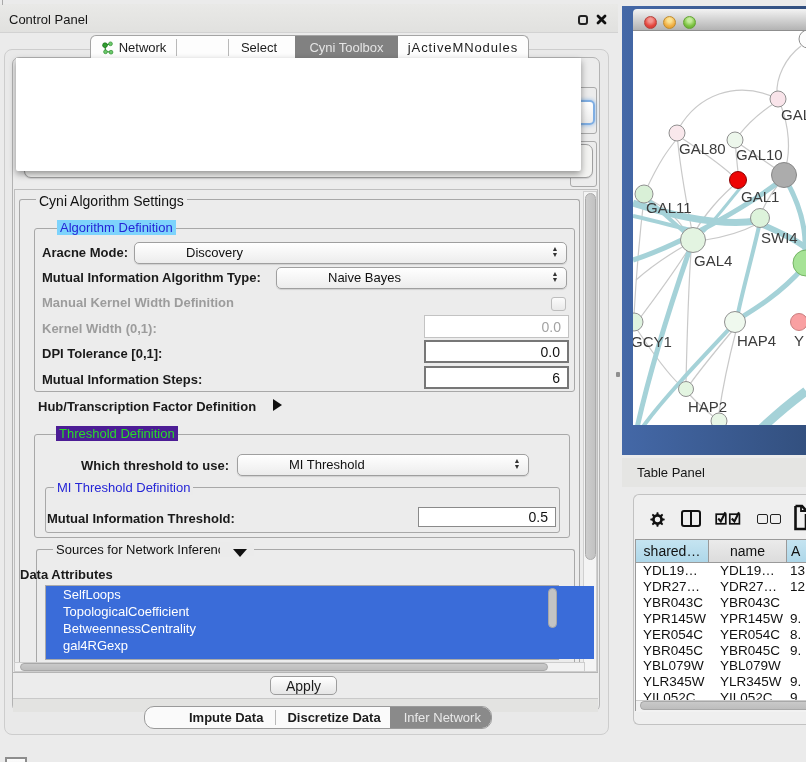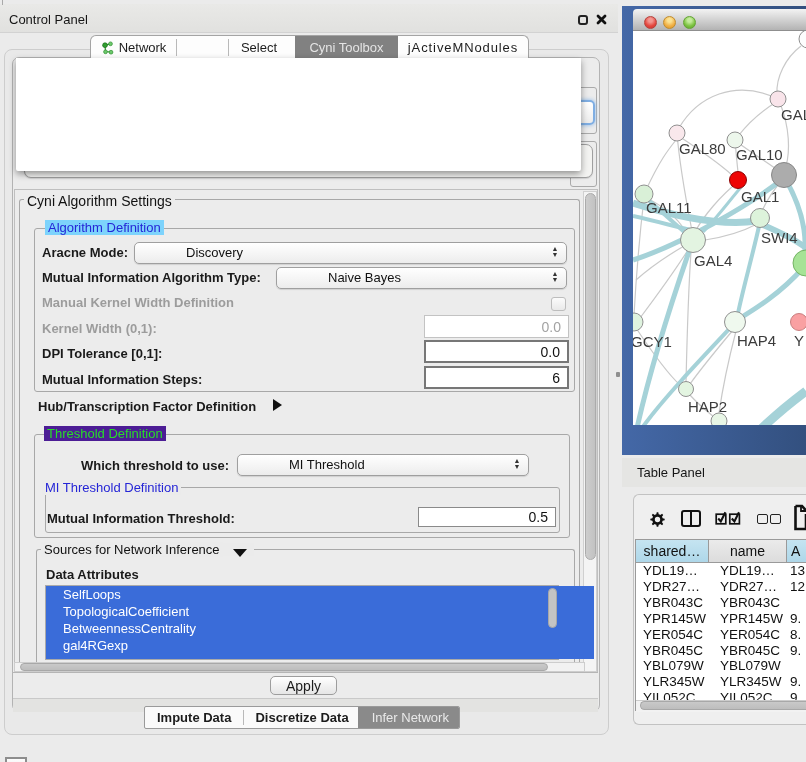--- a/index.html
+++ b/index.html
@@ -1,17 +1,17 @@
 <!DOCTYPE html>
 <html><head><meta charset="utf-8">
 <style>
 html,body{margin:0;padding:0;}
 body{width:806px;height:762px;background:#EBEBEB;font-family:"Liberation Sans",sans-serif;position:relative;overflow:hidden;}
 .abs{position:absolute;}
-.grouplab{position:absolute;background:#ECECEC;padding:0 3px;white-space:nowrap;}
+.grouplab{position:absolute;background:#ECECEC;padding:0 3px;white-space:nowrap;margin-left:12px;}
 .blab{font-weight:bold;font-size:13px;color:#1a1a1a;white-space:nowrap;position:absolute;}
 .combo{position:absolute;border:1px solid #9f9f9f;border-radius:5px;background:linear-gradient(#ffffff,#f2f2f2 70%,#ececec);box-shadow:0 1px 1px rgba(0,0,0,0.12);font-size:13px;color:#111;}
 .combo .ctext{position:absolute;left:12px;top:2px;margin-left:39px;}
 .arr{position:absolute;right:7px;width:8px;font-size:7px;color:#333;line-height:6px;text-align:center;}
 .tfield{position:absolute;background:#fff;font-size:14px;color:#111;text-align:right;padding-right:7px;box-sizing:border-box;}
 </style></head>
 <body>
 
 <div class="abs" style="left:0px;top:4px;width:618px;height:28px;background:linear-gradient(#e9e9e7,#e1e1df);border-bottom:1px solid #d2d2d2;"></div>
 <div class="abs" style="left:2px;top:0px;width:1px;height:5px;background:#a9a9a9;"></div>
@@ -93,33 +93,33 @@
 
 <div class="abs" style="left:45px;top:487px;width:515px;height:46px;border:1px solid #a8a8a8;border-radius:3px;box-sizing:border-box;"></div>
 <div class="grouplab" style="left:42px;top:480px;font-size:13px;color:#2525d6;background:#EBEBEB;">MI Threshold Definition</div>
 <div class="blab" style="left:47px;top:511px;">Mutual Information Threshold:</div>
 <div class="tfield" style="left:418px;top:507px;width:138px;height:20px;border:1px solid #8a8a8a;padding-top:1px;">0.5</div>
 
 <div class="abs" style="left:36px;top:549px;width:539px;height:123px;border:1px solid #a8a8a8;border-radius:3px;border-bottom:none;box-sizing:border-box;"></div>
 <div class="grouplab" style="left:41px;top:542px;font-size:13px;color:#111;background:#EBEBEB;">Sources for Network Inference</div>
 <div class="abs" style="left:220px;top:543px;width:34px;height:13px;background:#EBEBEB;"></div>
 <div class="abs" style="left:233px;top:549px;width:0;height:0;border-top:8px solid #111;border-left:7px solid transparent;border-right:7px solid transparent;"></div>
-<div class="blab" style="left:38px;top:567px;padding-left:8px;">Data Attributes</div>
+<div class="blab" style="left:20px;top:567px;">Data Attributes</div>
 
 <div class="abs" style="left:45px;top:585px;width:514px;height:75px;background:#fff;border:1px solid #aaa;box-sizing:border-box;"></div>
 <div class="abs" style="left:46px;top:586px;width:548px;height:73px;background:#3a6cd9;color:#fff;font-size:13px;line-height:17px;padding-left:17px;box-sizing:border-box;overflow:hidden;">SelfLoops<br>TopologicalCoefficient<br>BetweennessCentrality<br>gal4RGexp</div>
 <div class="abs" style="left:547.5px;top:588px;width:9px;height:40px;background:#c4c4c4;border:1px solid #a8a8a8;border-radius:5px;box-sizing:border-box;"></div>
 
 <div class="abs" style="left:14px;top:662px;width:571px;height:10px;background:#f2f2f2;border:1px solid #cdcdcd;box-sizing:border-box;"></div>
 <div class="abs" style="left:20px;top:663px;width:528px;height:8px;background:linear-gradient(#c9c9c9,#bdbdbd);border:1px solid #a8a8a8;border-radius:4px;box-sizing:border-box;"></div>
 <div class="abs" style="left:12px;top:672px;width:586px;height:1px;background:#b5b5b5;"></div>
 
 <div class="abs" style="left:270px;top:676px;width:67px;height:19px;background:linear-gradient(#fff,#efefef 60%,#e6e6e6);border:1px solid #9d9d9d;border-radius:5px;box-sizing:border-box;text-align:center;font-size:14px;color:#1c1c1c;padding-top:0px;line-height:18px;">Apply</div>
 
-<div id="btabs" class="abs" style="left:144px;top:706px;height:23px;display:flex;background:#fafafa;border:1px solid #9a9a9a;border-radius:2px;font-size:13px;font-weight:bold;color:#1c1c1c;box-sizing:border-box;overflow:hidden;">
+<div id="btabs" class="abs" style="left:144px;top:706px;height:23px;display:flex;background:#fafafa;border:1px solid #9a9a9a;border-radius:10px;font-size:13px;font-weight:bold;color:#1c1c1c;box-sizing:border-box;overflow:hidden;padding-left:32px;">
  <div style="display:flex;align-items:center;padding:0 12px;">Impute Data</div>
  <div style="width:1px;background:#b9b9b9;margin:3px 0;"></div>
  <div style="display:flex;align-items:center;padding:0 9px 0 11px;">Discretize Data</div>
  <div style="display:flex;align-items:center;padding:0 10px 0 14px;background:#8a8a8a;color:#e9e9e9;font-weight:normal;">Infer Network</div>
 </div>
 
 <div class="abs" style="left:5px;top:757px;width:18px;height:10px;border:2px solid #8d8d8d;background:linear-gradient(#fdfdfd,#ededed);"></div>
 
 <div class="abs" style="left:616px;top:372px;width:4px;height:5px;background:#8f8f8f;border-radius:1px;"></div>
 

